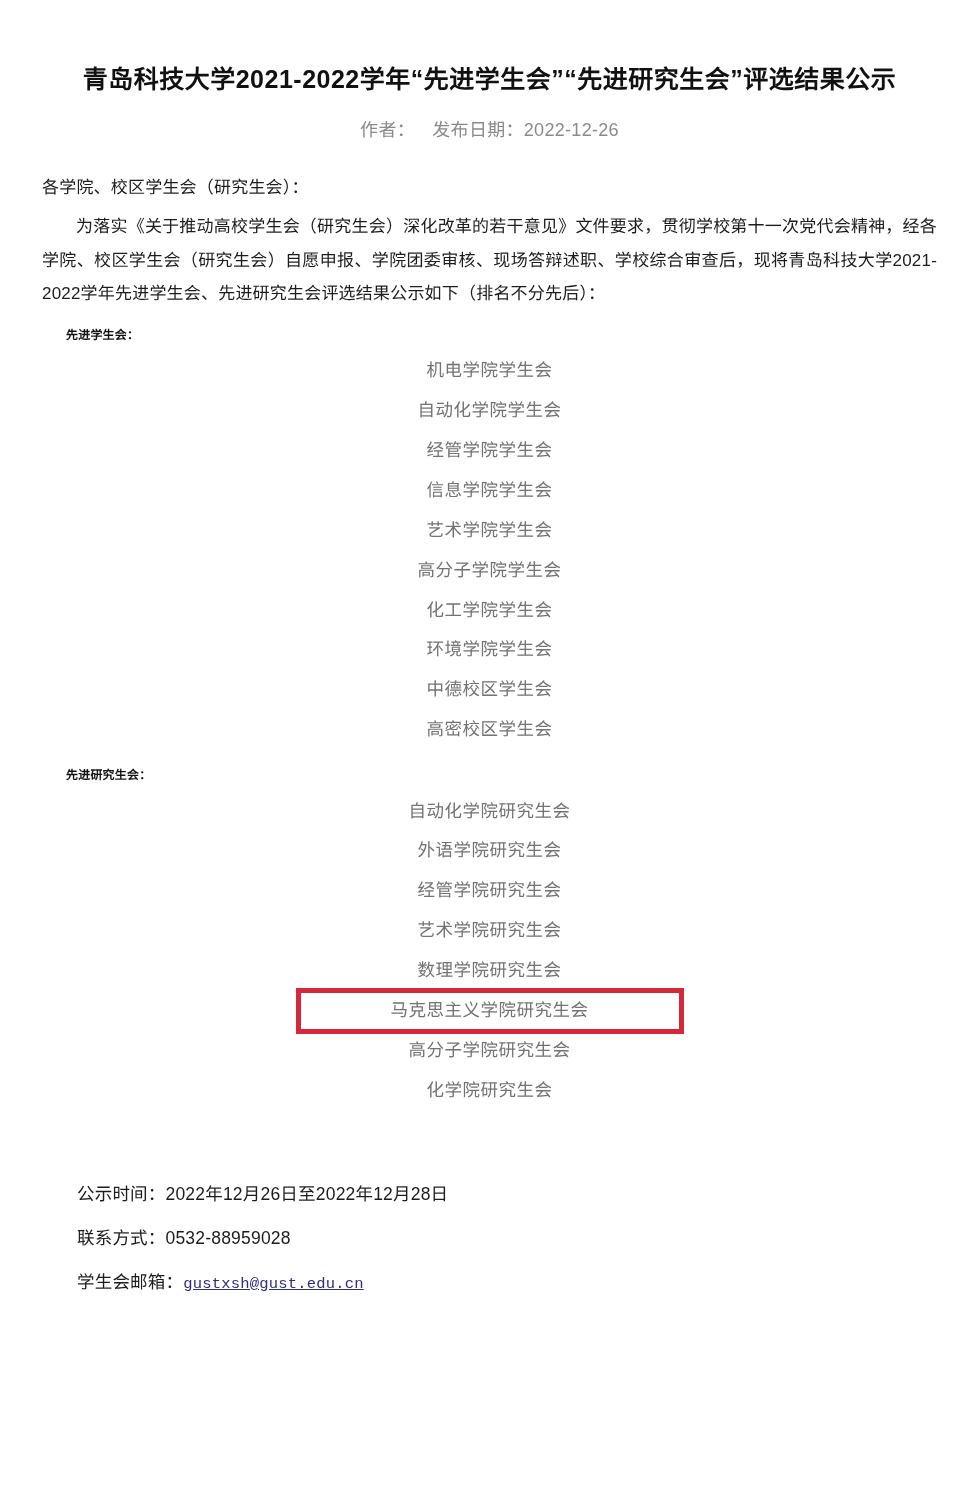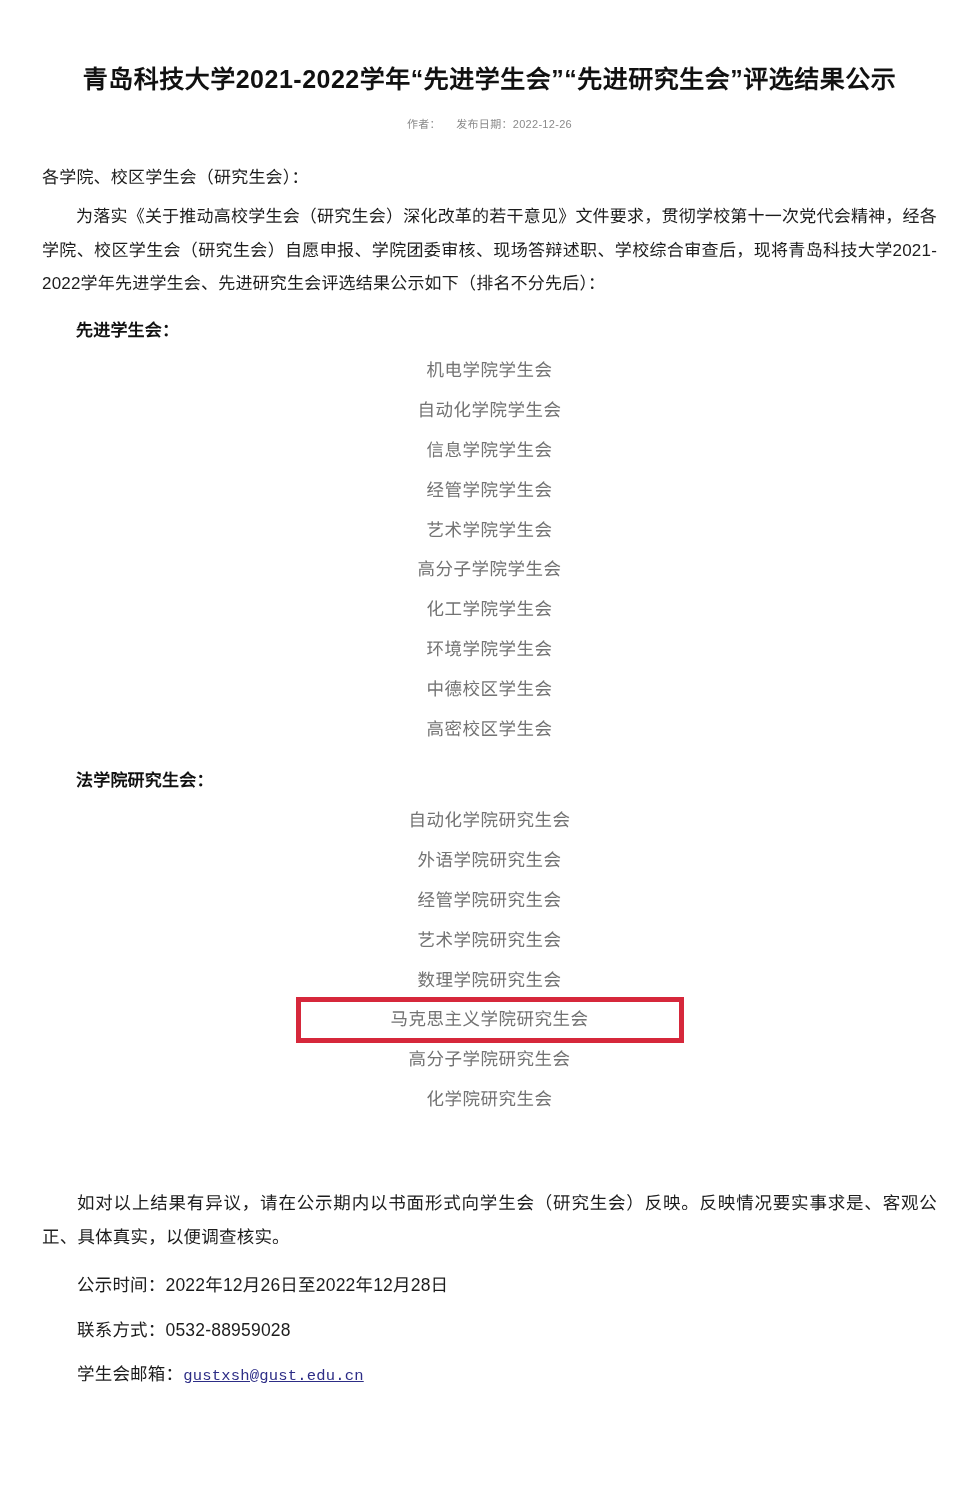--- a/index.html
+++ b/index.html
@@ -25,21 +25,21 @@
     text-align: center;
     font-size: 25px;
     font-weight: bold;
     letter-spacing: 0.5px;
     color: #111111;
     padding: 46px 40px 0 40px;
     line-height: 1.3;
   }
   .meta {
     text-align: center;
-    font-size: 11px;
+    font-size: 18px;
     color: #8a8a8a;
     margin-top: 20px;
     letter-spacing: 0.3px;
   }
   .meta span {
     margin: 0 6px;
   }
   .body {
     padding: 0 42px;
     margin-top: 30px;
@@ -49,21 +49,21 @@
     line-height: 1.95;
     margin: 0 0 6px 0;
     color: #1c1c1c;
     text-align: justify;
     letter-spacing: 0.2px;
   }
   p.indent {
     text-indent: 2em;
   }
   .section-head {
-    font-size: 17px;
+    font-size: 12px;
     font-weight: bold;
     line-height: 1.95;
     margin: 14px 0 4px 0;
     text-indent: 2em;
     color: #111111;
     letter-spacing: 0.2px;
   }
   .list {
     margin: 4px 0 0 0;
     padding: 0;
@@ -139,49 +139,48 @@
 
     <p class="para">各学院、校区学生会（研究生会）：</p>
 
     <p class="para indent">为落实《关于推动高校学生会（研究生会）深化改革的若干意见》文件要求，贯彻学校第十一次党代会精神，经各学院、校区学生会（研究生会）自愿申报、学院团委审核、现场答辩述职、学校综合审查后，现将青岛科技大学2021-2022学年先进学生会、先进研究生会评选结果公示如下（排名不分先后）：</p>
 
     <div class="section-head">先进学生会：</div>
 
     <ul class="list">
       <li>机电学院学生会</li>
       <li>自动化学院学生会</li>
+      <li>经管学院学生会</li>
       <li>信息学院学生会</li>
-      <li>经管学院学生会</li>
       <li>艺术学院学生会</li>
       <li>高分子学院学生会</li>
       <li>化工学院学生会</li>
       <li>环境学院学生会</li>
       <li>中德校区学生会</li>
       <li>高密校区学生会</li>
     </ul>
 
-    <div class="section-head">法学院研究生会：</div>
+    <div class="section-head">先进研究生会：</div>
 
     <ul class="list">
       <li>自动化学院研究生会</li>
       <li>外语学院研究生会</li>
       <li>经管学院研究生会</li>
       <li>艺术学院研究生会</li>
       <li>数理学院研究生会</li>
       <li class="highlighted">
         <span class="hl-box">马克思主义学院研究生会</span>
       </li>
       <li>高分子学院研究生会</li>
       <li>化学院研究生会</li>
     </ul>
 
     <div class="spacer"></div>
 
     <div class="tail">
-      <p class="first">如对以上结果有异议，请在公示期内以书面形式向学生会（研究生会）反映。反映情况要实事求是、客观公正、具体真实，以便调查核实。</p>
       <p>公示时间：2022年12月26日至2022年12月28日</p>
       <p>联系方式：0532-88959028</p>
       <p>
         <span>学生会邮箱：</span><a class="mono-link" href="#">gustxsh@gust.edu.cn</a>
       </p>
       <p>
         
       </p>
     </div>
 

